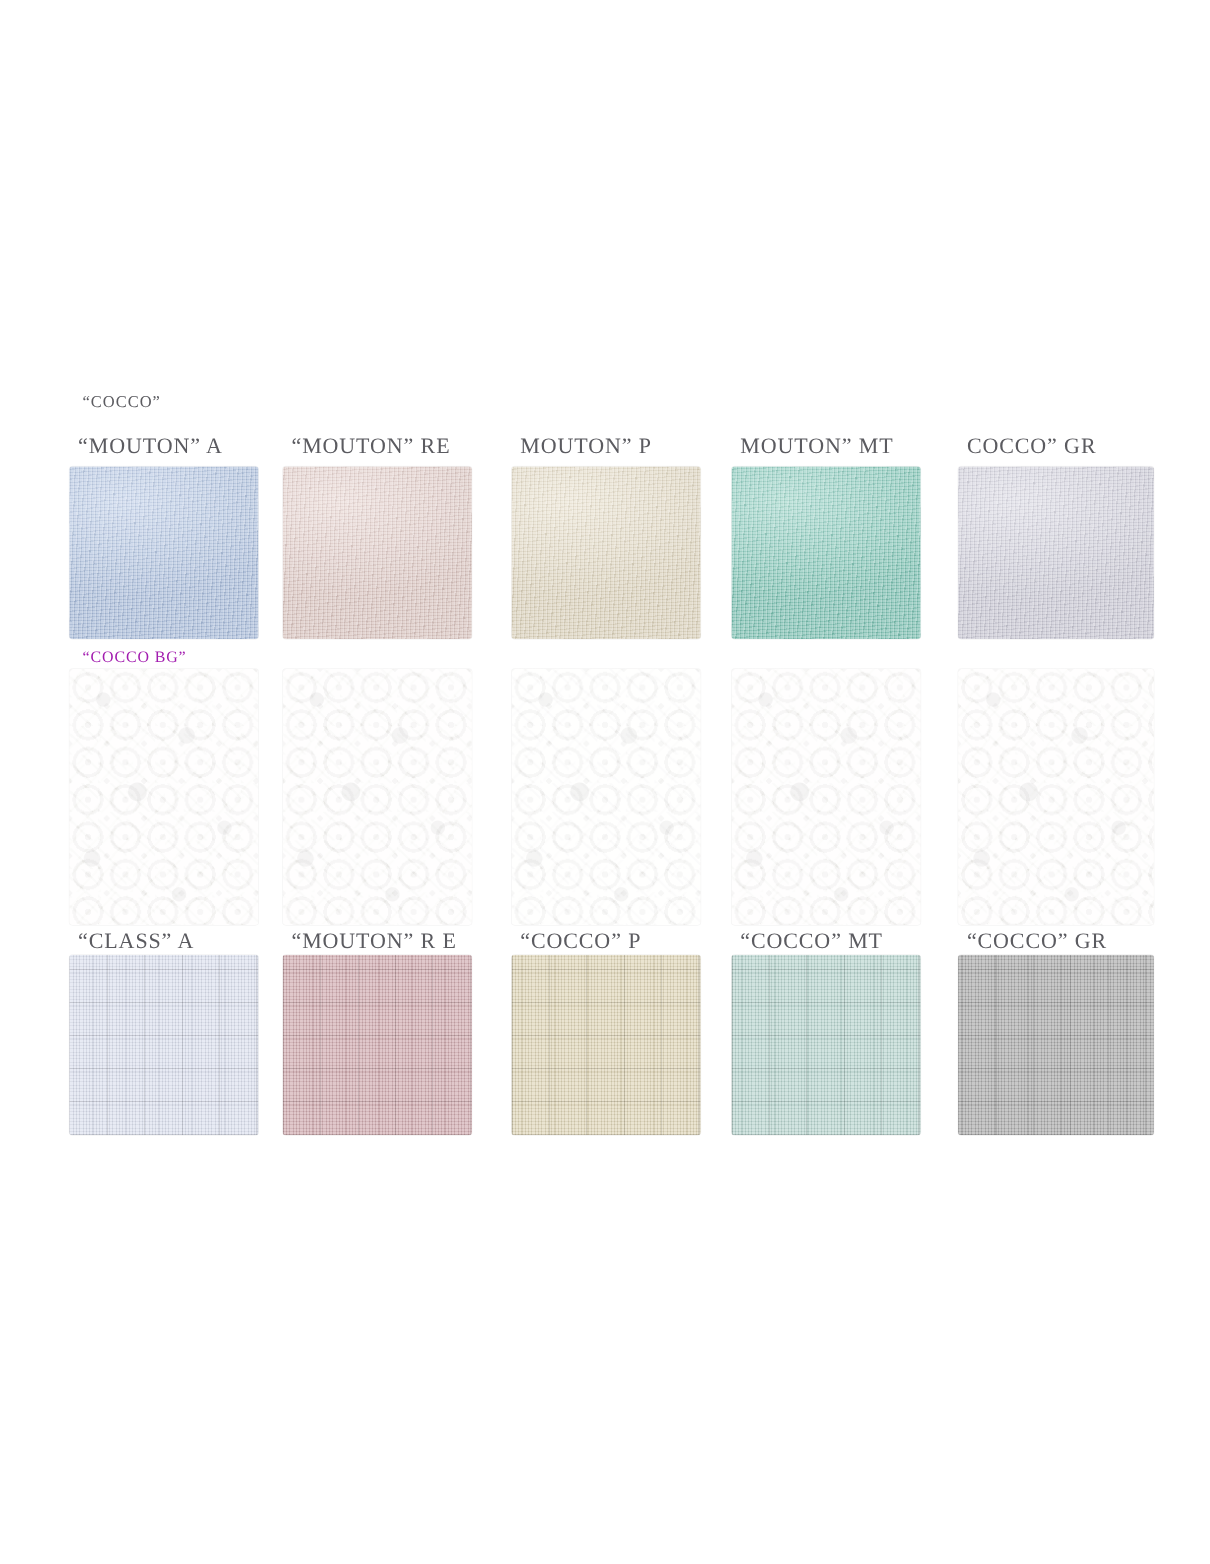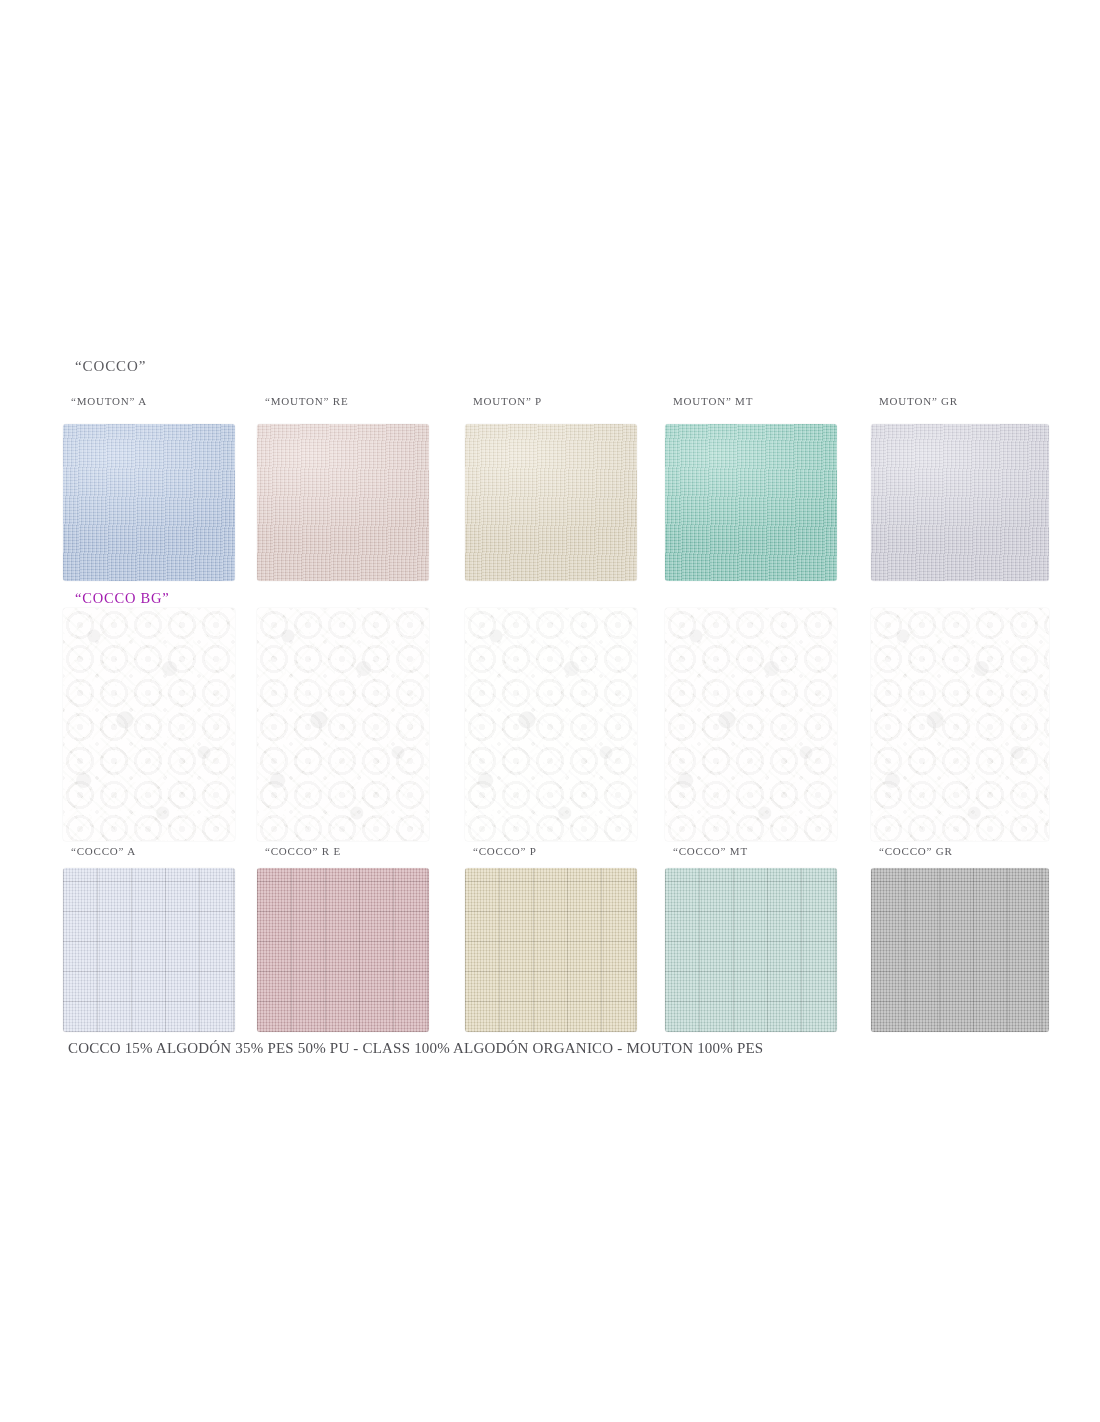--- a/index.html
+++ b/index.html
@@ -33,21 +33,21 @@
 
   .cell{position:absolute;top:0;}
   .c0{left:63px;}
   .c1{left:257px;}
   .c2{left:465px;}
   .c3{left:665px;}
   .c4{left:871px;}
 
   .cell-label{
     position:absolute;top:0;left:8px;
-    font-size:11px;letter-spacing:.8px;color:#5b5b60;
+    font-size:20px;letter-spacing:.8px;color:#5b5b60;
     white-space:nowrap;
   }
 
   .swatch{
     position:absolute;
     border-radius:3px;
     background-repeat:repeat;
     box-shadow:0 0 0 0.5px rgba(0,0,0,0.045);
   }
 
@@ -119,21 +119,21 @@
       </div>
       <div class="cell c2">
         <div class="cell-label">MOUTON” P</div>
         <div class="swatch fur" style="background-color: rgb(227, 217, 193);"></div>
       </div>
       <div class="cell c3">
         <div class="cell-label">MOUTON” MT</div>
         <div class="swatch fur" style="background-color: rgb(126, 199, 183);"></div>
       </div>
       <div class="cell c4">
-        <div class="cell-label">MOUTON” GR</div>
+        <div class="cell-label">COCCO” GR</div>
         <div class="swatch fur" style="background-color: rgb(207, 206, 219);"></div>
       </div>
     </div>
   </div>
 
   <div class="row row-2">
     <div class="row-label-lead">“COCCO BG”</div>
     <div class="cells">
       <div class="cell c0">
         <div class="swatch croco" style="background-color: rgb(251, 250, 247);"></div>
@@ -149,37 +149,36 @@
       </div>
       <div class="cell c4">
         <div class="swatch croco" style="background-color: rgb(251, 250, 247);"></div>
       </div>
     </div>
   </div>
 
   <div class="row row-3">
     <div class="cells">
       <div class="cell c0">
-        <div class="cell-label">“COCCO” A</div>
+        <div class="cell-label">“CLASS” A</div>
         <div class="swatch waffle" style="background-color: rgb(219, 224, 238);"></div>
       </div>
       <div class="cell c1">
-        <div class="cell-label">“COCCO” R E</div>
+        <div class="cell-label">“MOUTON” R E</div>
         <div class="swatch waffle" style="background-color: rgb(207, 169, 174);"></div>
       </div>
       <div class="cell c2">
         <div class="cell-label">“COCCO” P</div>
         <div class="swatch waffle" style="background-color: rgb(222, 212, 182);"></div>
       </div>
       <div class="cell c3">
         <div class="cell-label">“COCCO” MT</div>
         <div class="swatch waffle" style="background-color: rgb(183, 212, 206);"></div>
       </div>
       <div class="cell c4">
         <div class="cell-label">“COCCO” GR</div>
         <div class="swatch waffle" style="background-color: rgb(169, 169, 169);"></div>
       </div>
     </div>
   </div>
 
-  <div class="caption">COCCO 15% ALGODÓN  35% PES 50% PU  -   CLASS  100% ALGODÓN ORGANICO -   MOUTON 100% PES</div>
 
 </div>
 
 </body></html>

